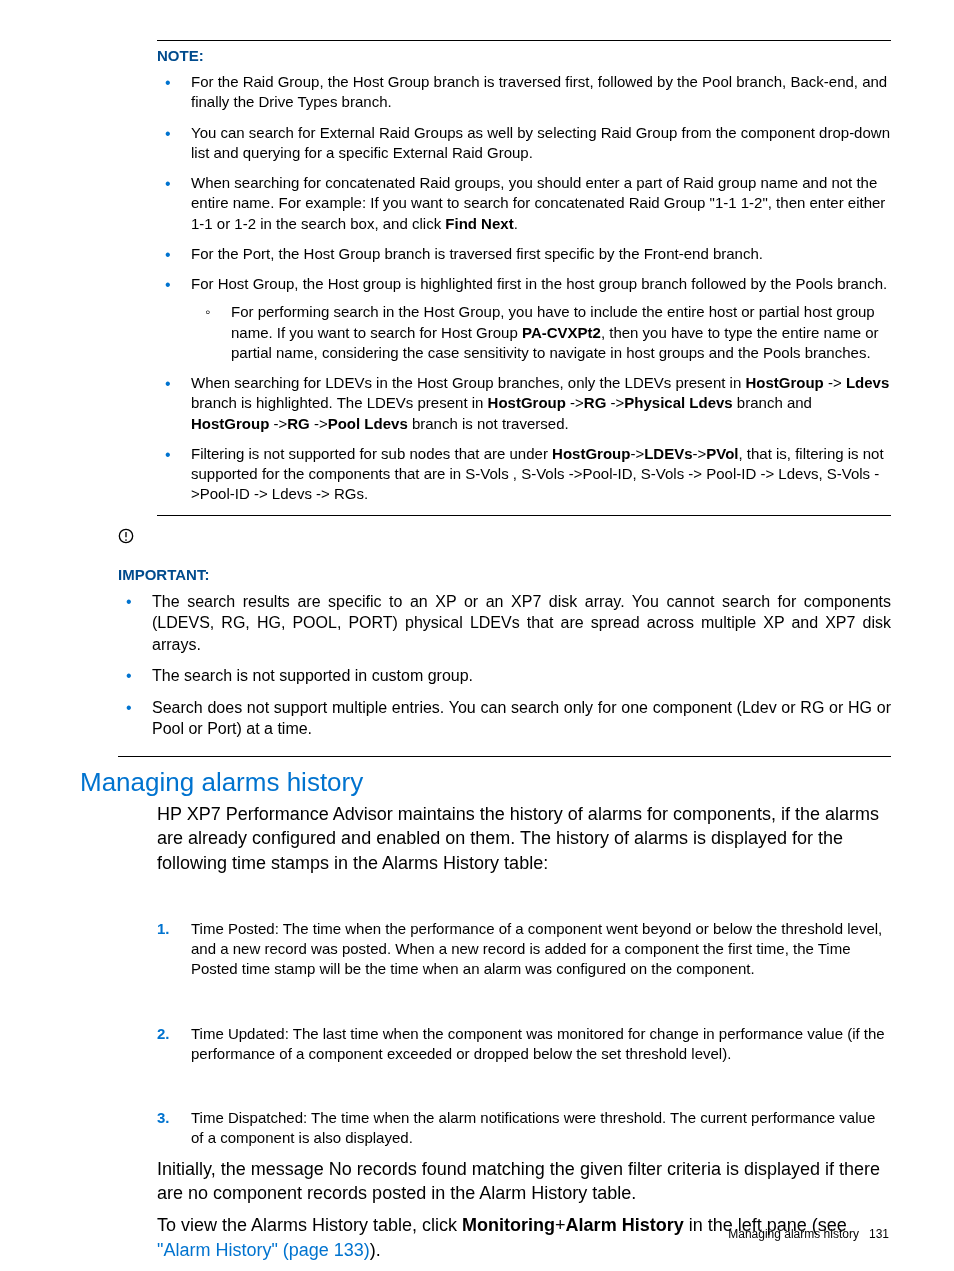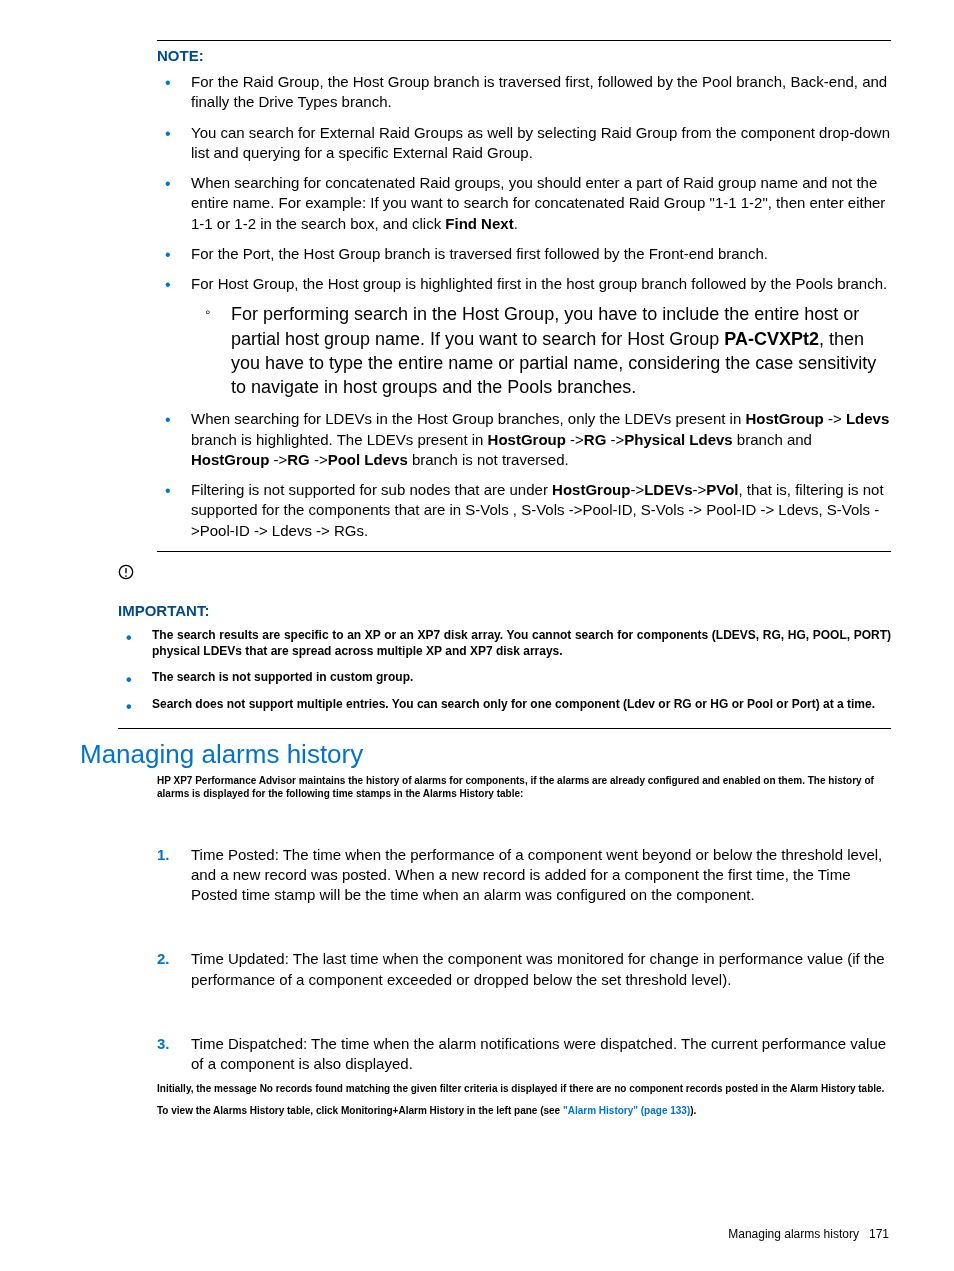--- a/index.html
+++ b/index.html
@@ -50,21 +50,21 @@
     font-size: 16px;
   }
   .sub-list {
     list-style: none;
     margin: 8px 0 0 0;
     padding: 0;
   }
   .sub-list > li {
     position: relative;
     padding-left: 40px;
-    font-size: 18px;
+    font-size: 15px;
     line-height: 1.35;
   }
   .sub-list > li::before {
     content: "◦";
     position: absolute;
     left: 14px;
     top: 0;
     color: #000;
     font-size: 15px;
   }
@@ -98,24 +98,23 @@
   }
   .important-list {
     list-style: none;
     margin: 0;
     padding: 0;
   }
   .important-list > li {
     position: relative;
     padding-left: 34px;
     margin-bottom: 10px;
-    font-size: 12px;
+    font-size: 16px;
     line-height: 1.35;
     text-align: justify;
-    font-weight: bold;
   }
   .important-list > li::before {
     content: "•";
     position: absolute;
     left: 8px;
     top: 0;
     color: #0073cf;
     font-size: 16px;
   }
   .rule-imp {
@@ -124,24 +123,23 @@
     margin: 6px 0 10px 38px;
   }
   .section-heading {
     color: #0073cf;
     font-size: 26px;
     font-weight: normal;
     margin: 4px 0 4px 0;
   }
   .body-text {
     margin-left: 77px;
-    font-size: 10px;
-    line-height: 1.35;
-    margin-bottom: 8px;
-    font-weight: bold;
+    font-size: 18px;
+    line-height: 1.35;
+    margin-bottom: 8px;
   }
   .numbered-list {
     list-style: none;
     margin: 0 0 8px 77px;
     padding: 0;
     counter-reset: num;
   }
   .numbered-list > li {
     position: relative;
     padding-left: 34px;
@@ -175,21 +173,21 @@
 <div class="page">
 
   <hr class="rule">
 
   <div class="note-heading">NOTE:</div>
 
   <ul class="bullet-list" id="note-list">
       <li><span>For the Raid Group, the Host Group branch is traversed first, followed by the Pool branch, Back-end, and finally the Drive Types branch.</span></li>
       <li><span>You can search for External Raid Groups as well by selecting Raid Group from the component drop-down list and querying for a specific External Raid Group.</span></li>
       <li><span>When searching for concatenated Raid groups, you should enter a part of Raid group name and not the entire name. For example: If you want to search for concatenated Raid Group "1-1 1-2", then enter either 1-1 or 1-2 in the search box, and click <b>Find Next</b>.</span></li>
-      <li><span>For the Port, the Host Group branch is traversed first followed by the Front-end branch.</span></li>
+      <li><span>For the Port, the Host Group branch is traversed first specific by the Front-end branch.</span></li>
       <li><span>For Host Group, the Host group is highlighted first in the host group branch followed by the Pools branch.</span><ul class="sub-list">
           <li>For performing search in the Host Group, you have to include the entire host or partial host group name. If you want to search for Host Group <b>PA-CVXPt2</b>, then you have to type the entire name or partial name, considering the case sensitivity to navigate in host groups and the Pools branches.</li>
         </ul></li>
       <li><span>When searching for LDEVs in the Host Group branches, only the LDEVs present in <b>HostGroup</b> -&gt; <b>Ldevs</b> branch is highlighted. The LDEVs present in <b>HostGroup</b> -&gt;<b>RG</b> -&gt;<b>Physical Ldevs</b> branch and <b>HostGroup</b> -&gt;<b>RG</b> -&gt;<b>Pool Ldevs</b> branch is not traversed.</span></li>
       <li><span>Filtering is not supported for sub nodes that are under <b>HostGroup</b>-&gt;<b>LDEVs</b>-&gt;<b>PVol</b>, that is, filtering is not supported for the components that are in S-Vols , S-Vols -&gt;Pool-ID, S-Vols -&gt; Pool-ID -&gt; Ldevs, S-Vols -&gt;Pool-ID -&gt; Ldevs -&gt; RGs.</span></li>
     </ul>
 
   <hr class="rule-bottom">
 
   <div class="important-block" style="margin-top:4px;">
@@ -212,24 +210,24 @@
 
   <hr class="rule-imp">
 
   <h2 class="section-heading">Managing alarms history</h2>
 
   <div class="body-text">HP XP7 Performance Advisor maintains the history of alarms for components, if the alarms are already configured and enabled on them. The history of alarms is displayed for the following time stamps in the Alarms History table:</div>
 
   <ol class="numbered-list" id="numbered-list">
       <li>Time Posted: The time when the performance of a component went beyond or below the threshold level, and a new record was posted. When a new record is added for a component the first time, the Time Posted time stamp will be the time when an alarm was configured on the component.</li>
       <li>Time Updated: The last time when the component was monitored for change in performance value (if the performance of a component exceeded or dropped below the set threshold level).</li>
-      <li>Time Dispatched: The time when the alarm notifications were dispatched. The current performance value of a component is also displayed.</li>
+      <li>Time Dispatched: The time when the alarm notifications were threshold. The current performance value of a component is also displayed.</li>
     </ol>
 
   <div class="body-text">Initially, the message No records found matching the given filter criteria is displayed if there are no component records posted in the Alarm History table.</div>
 
   <div class="body-text" id="section-para3">To view the Alarms History table, click <b>Monitoring</b>+<b>Alarm History</b> in the left pane (see <span class="link">"Alarm History" (page 133)</span>).</div>
 
   <div class="footer">
-    <span>Managing alarms history</span>&nbsp;&nbsp;&nbsp;<span>171</span>
+    <span>Managing alarms history</span>&nbsp;&nbsp;&nbsp;<span>131</span>
   </div>
 
 </div>
 
 </body></html>

